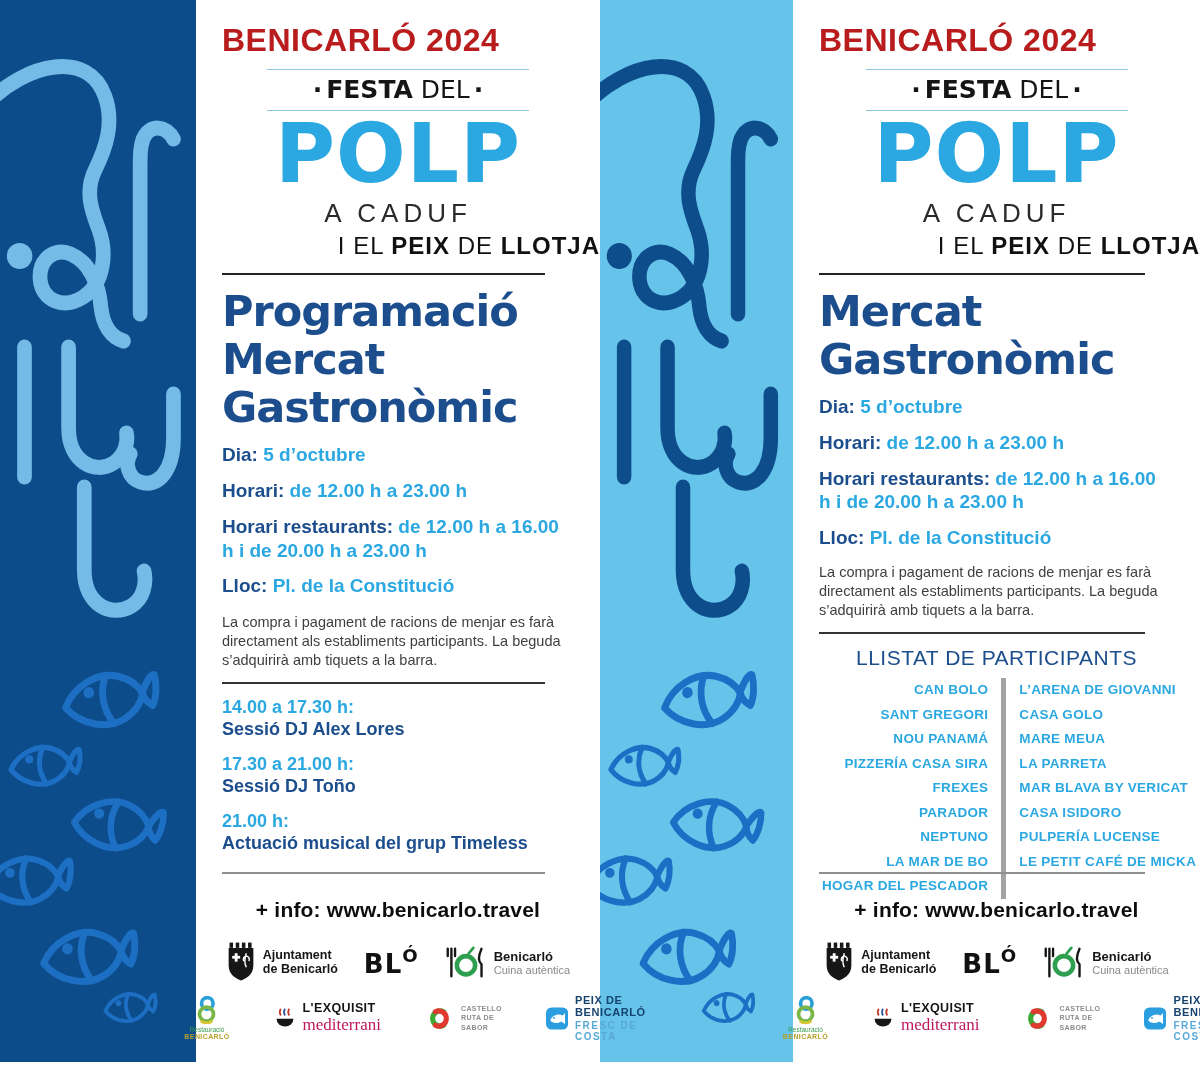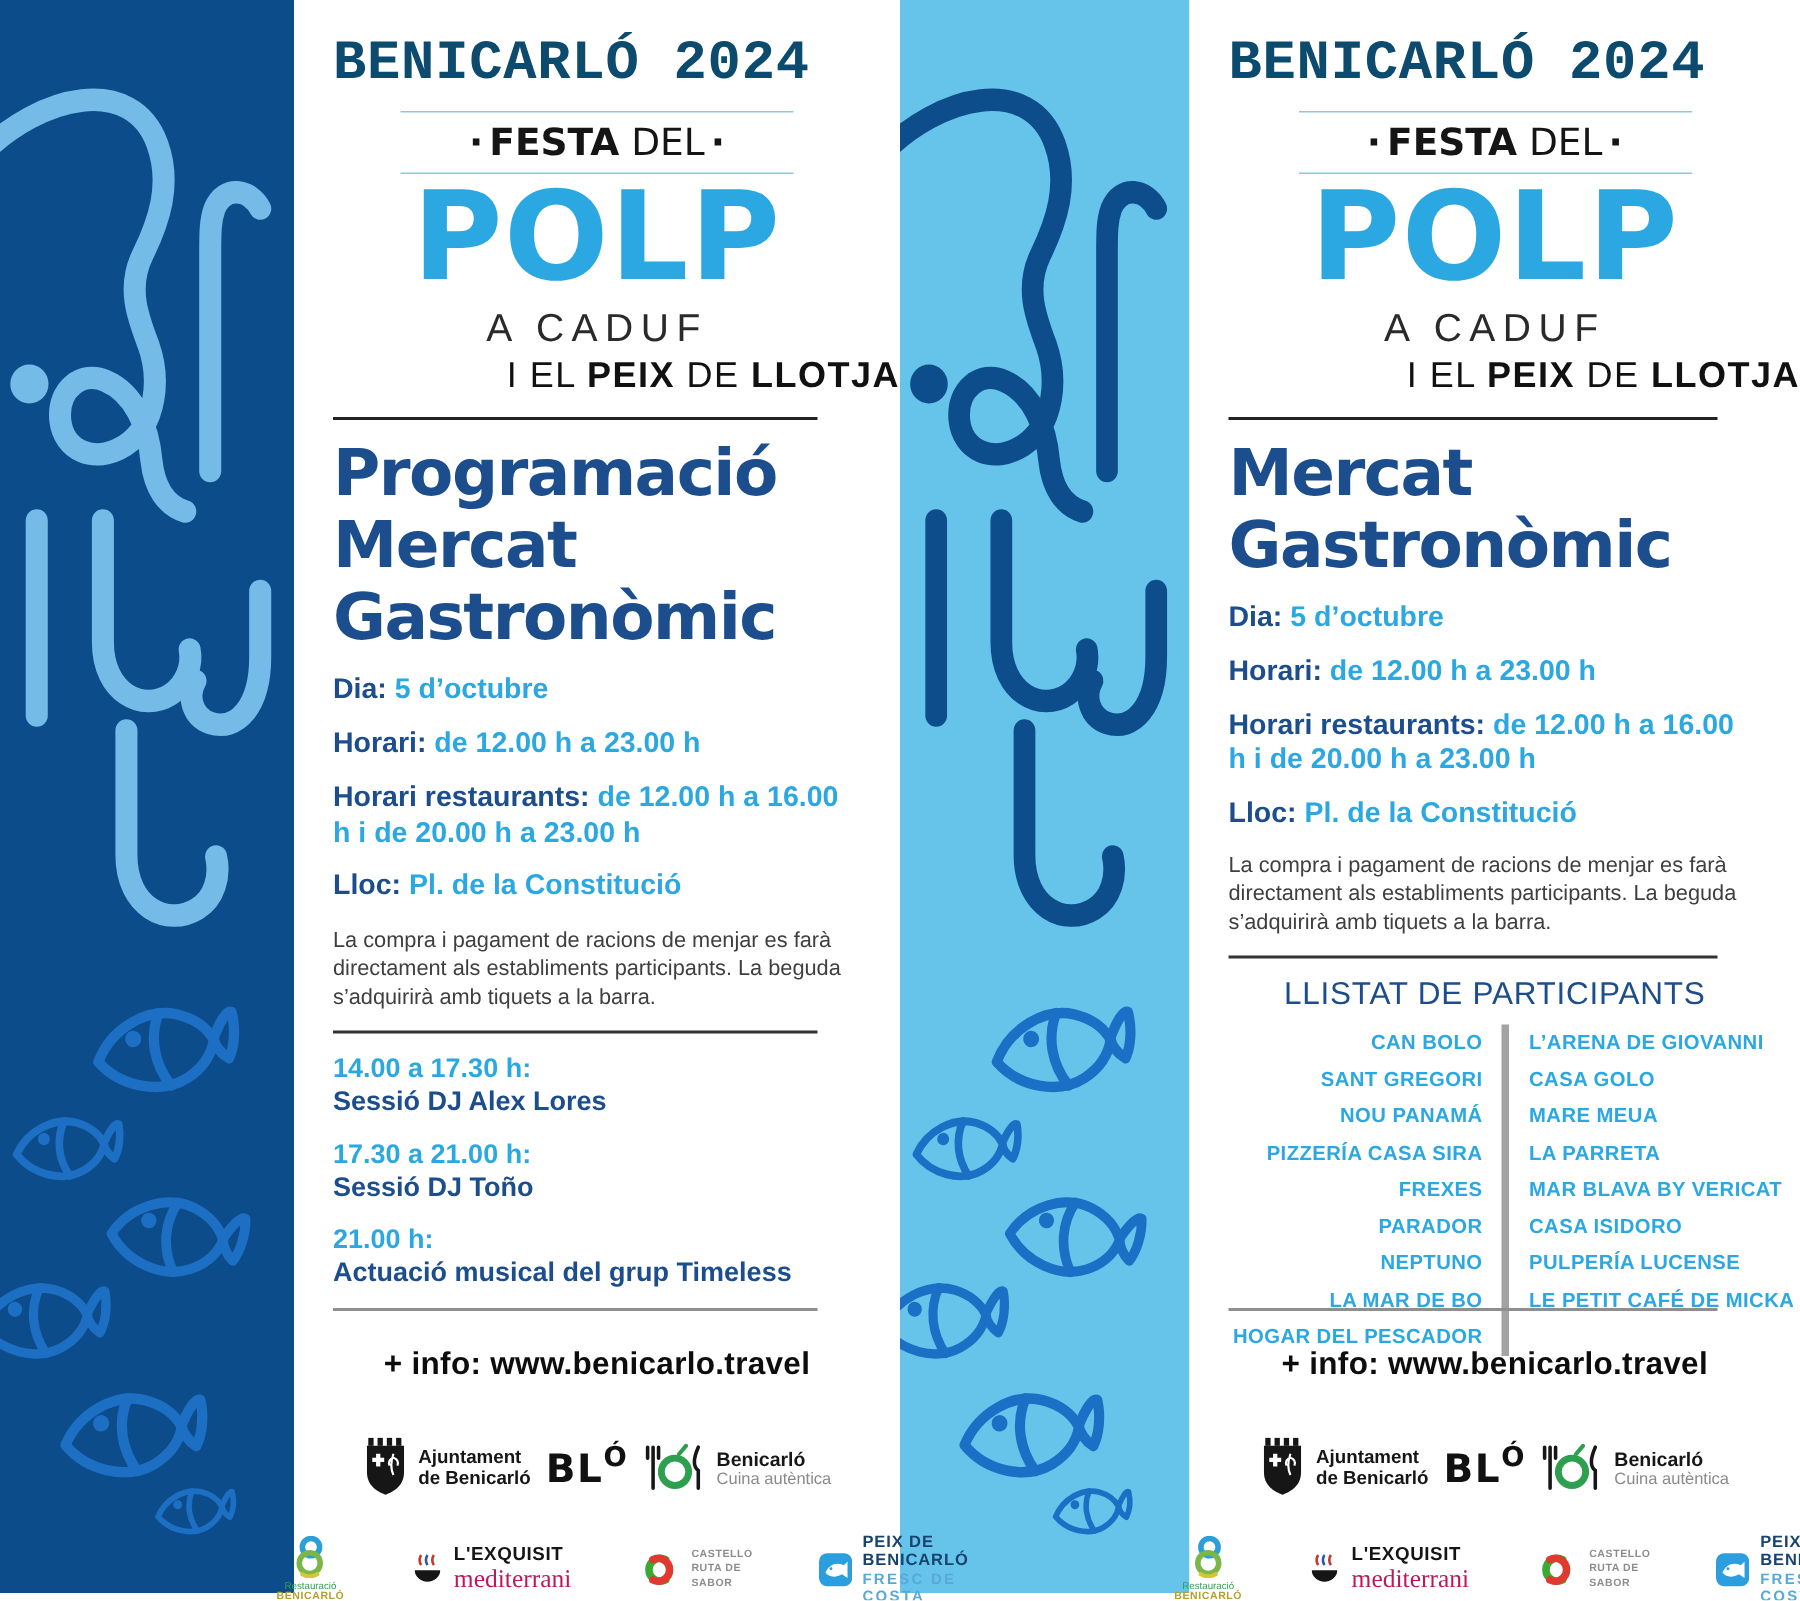--- a/index.html
+++ b/index.html
@@ -11,22 +11,22 @@
   
   .band { position:absolute; top:0; height:1062px; }
   .band-dark  { left:0;   width:196px; background:#0d4c8a; }
   .band-light { left:600px; width:193px; background:#66c3ea; }
   .band-art { display:block; width:100%; height:100%; }
   
   .poster { position:absolute; top:0; height:1067px; background:#ffffff; }
   .poster-left  { left:196px; width:404px; }
   .poster-right { left:793px; width:407px; }
 
-  .city { margin:22px 0 0 26px; font-family:Liberation Mono, monospace;
-          font-weight:bold; font-size:37px; letter-spacing:.5px; color:#0c4a6e; }
+  .city { margin:22px 0 0 26px; font-family:Liberation Sans, sans-serif;
+          font-weight:bold; font-size:32px; letter-spacing:.5px; color:#b91c1c; }
   .festa-box { width:262px; margin:10px auto 0; padding:5px 0 6px;
           border-top:1.5px solid #8ec7df; border-bottom:1.5px solid #8ec7df;
           text-align:center; font-family:"DejaVu Sans",sans-serif;
           font-size:25px; color:#151515; }
   .festa-box .fb-b { font-weight:bold; }
   .festa-box .fb-dot { font-weight:bold; padding:0 4px; }
   .polp { margin-top:4px; text-align:center; font-family:"DejaVu Sans",sans-serif;
           font-weight:bold; font-size:82px; line-height:.95; letter-spacing:1px; color:#2ba8e1; }
   .sub1 { margin-top:5px; text-align:center; font-size:26px; letter-spacing:5px; color:#2a2a2a; }
   .sub2 { margin-top:3px; text-align:right; font-size:24px; letter-spacing:1px; color:#111; }
@@ -48,22 +48,22 @@
   .plist .col-l { width:48%; border-right:5px solid #a3a3a3; text-align:right; padding-right:13px; }
   .plist .col-r { flex:1; padding-left:13px; }
   .p-item { font-weight:bold; font-size:13.5px; line-height:24.5px;
           letter-spacing:.3px; color:#2ba8e1; white-space:nowrap; }
   
   .footer { position:absolute; left:0; right:0; top:872px; }
   .hr-gray { border:none; border-top:2px solid #8f8f8f; margin:0 55px 0 26px; }
   .pinfo { margin-top:24px; text-align:center; font-weight:bold; font-size:21px;
           letter-spacing:.2px; color:#0d0d0d; }
   .lrow { display:flex; justify-content:center; align-items:center; }
-  .lrow1 { margin-top:36px; gap:10px; }
-  .lrow2 { margin-top:24px; gap:44px; align-items:center;padding-left:45px; }
+  .lrow1 { margin-top:20px; gap:26px; }
+  .lrow2 { margin-top:12px; gap:44px; align-items:center;padding-left:45px; }
   .logo { display:flex; align-items:center; gap:7px; }
   .aj-text { font-weight:bold; font-size:12.5px; line-height:1.15; color:#161616; }
   .blo { font-family:"DejaVu Sans",sans-serif; font-weight:bold; font-size:26px;
           letter-spacing:1px; color:#111; }
   .blo-acc { font-size:.7em; vertical-align:11px; }
   .cuina-t1 { font-weight:bold; font-size:13px; color:#161616; }
   .cuina-t2 { font-size:11px; color:#8a8a8a; }
   .rest { display:flex; flex-direction:column; align-items:center; }
   .rest-t1 { font-size:6.5px; color:#3a9b4e; margin-top:2px; }
   .rest-t2 { font-weight:bold; font-size:7px; letter-spacing:.4px; color:#b5a02c; }

